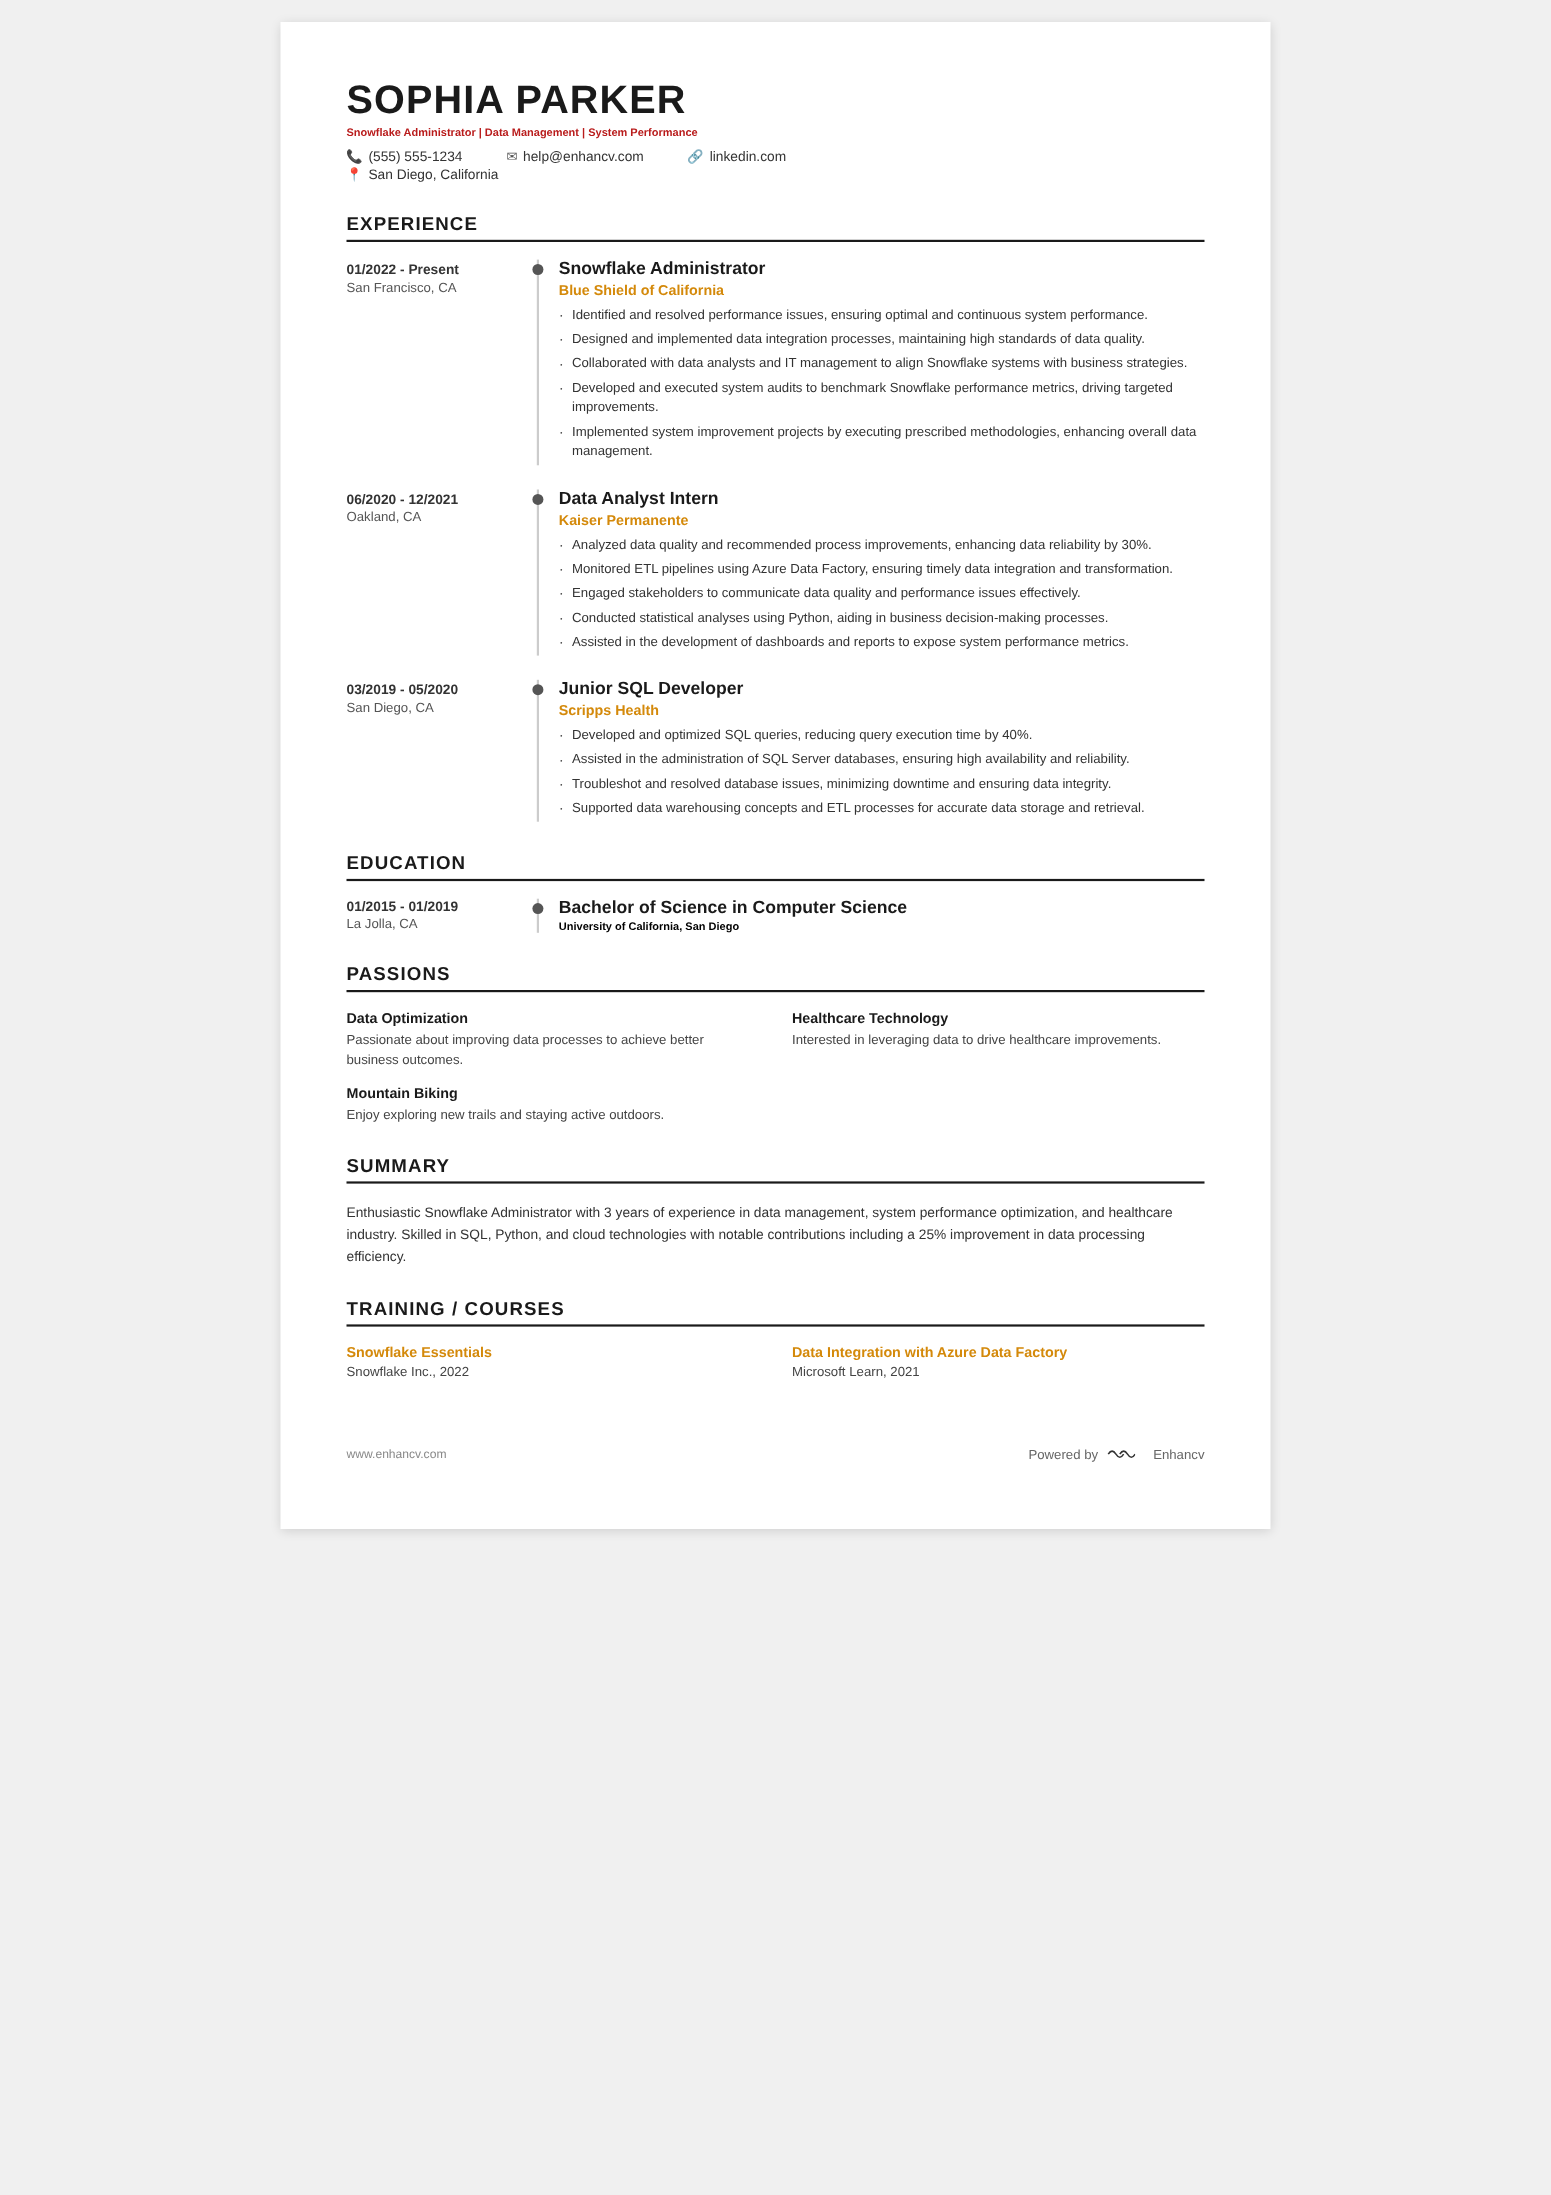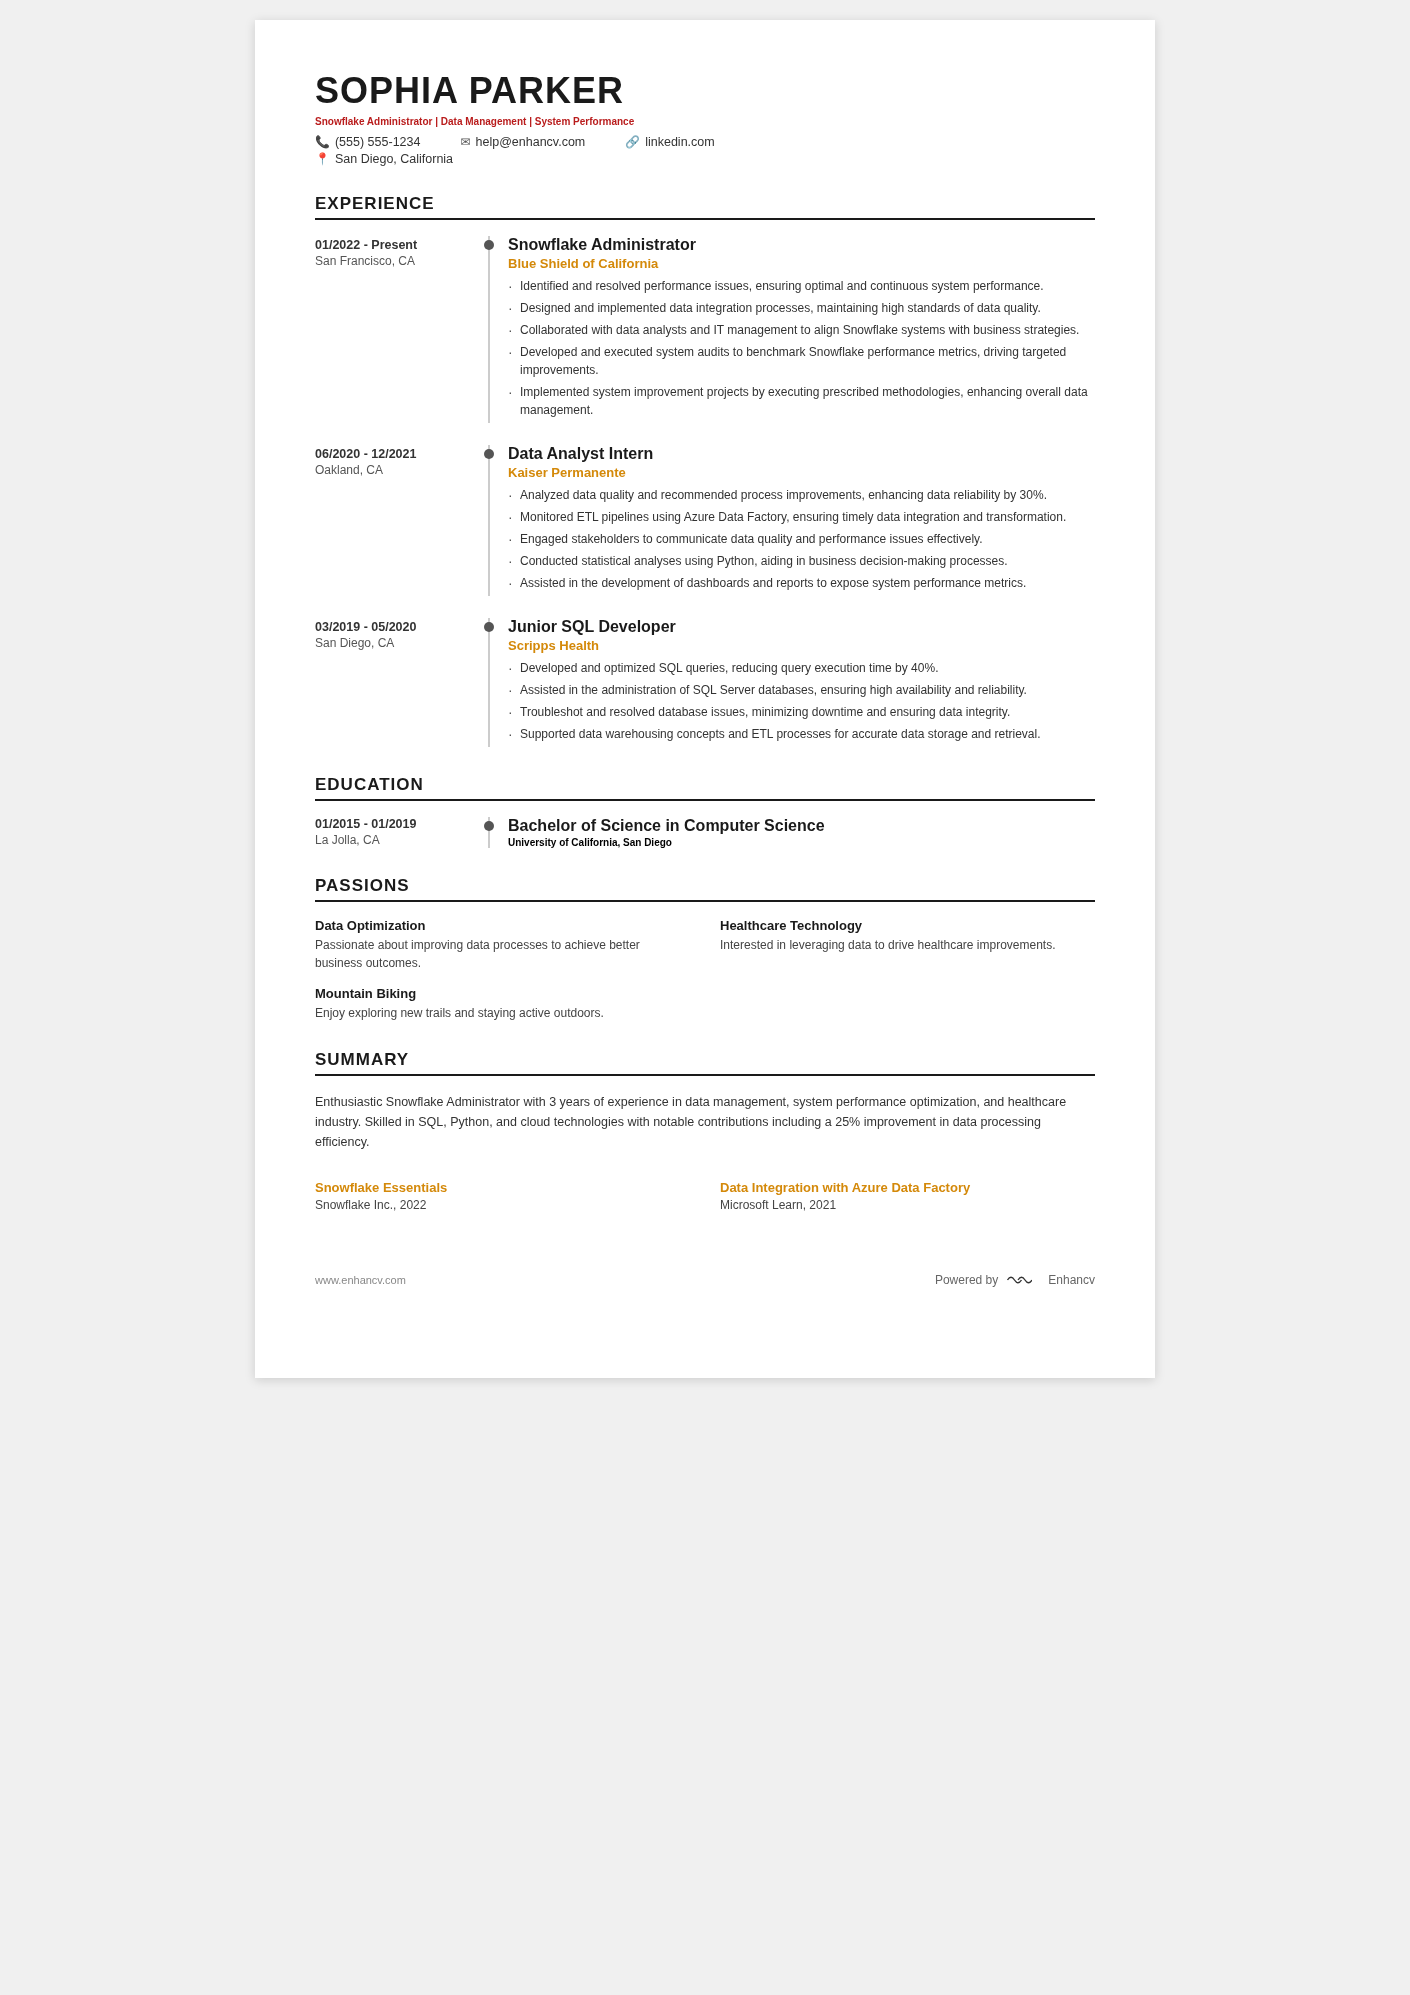--- a/index.html
+++ b/index.html
@@ -7,21 +7,21 @@
       font-family: 'Arial', sans-serif;
       background: #f0f0f0;
       display: flex;
       justify-content: center;
       padding: 20px;
     }
     .resume-page {
       background: #ffffff;
       width: 900px;
       min-height: 1270px;
-      padding: 50px 60px 90px 60px;
+      padding: 50px 60px 60px 60px;
       box-shadow: 0 2px 10px rgba(0,0,0,0.15);
     }
     
     .header-name {
       font-size: 36px;
       font-weight: 900;
       color: #1a1a1a;
       letter-spacing: 1px;
       text-transform: uppercase;
     }
@@ -390,20 +390,21 @@
     </div>
   </div>
 
   <div class="section">
     <div class="section-title">SUMMARY</div>
     <div class="summary-text">Enthusiastic Snowflake Administrator with 3 years of experience in data management, system performance optimization, and healthcare industry. Skilled in SQL, Python, and cloud technologies with notable contributions including a 25% improvement in data processing efficiency.</div>
   </div>
 
 
   <div class="section">
+    <div class="section-title">TRAINING / COURSES</div>
     <div class="training-grid">
       <div>
         <div class="training-item-name">Snowflake Essentials</div>
         <div class="training-item-org">Snowflake Inc., 2022</div>
       </div>
       <div>
         <div class="training-item-name">Data Integration with Azure Data Factory</div>
         <div class="training-item-org">Microsoft Learn, 2021</div>
       </div>
     </div>

